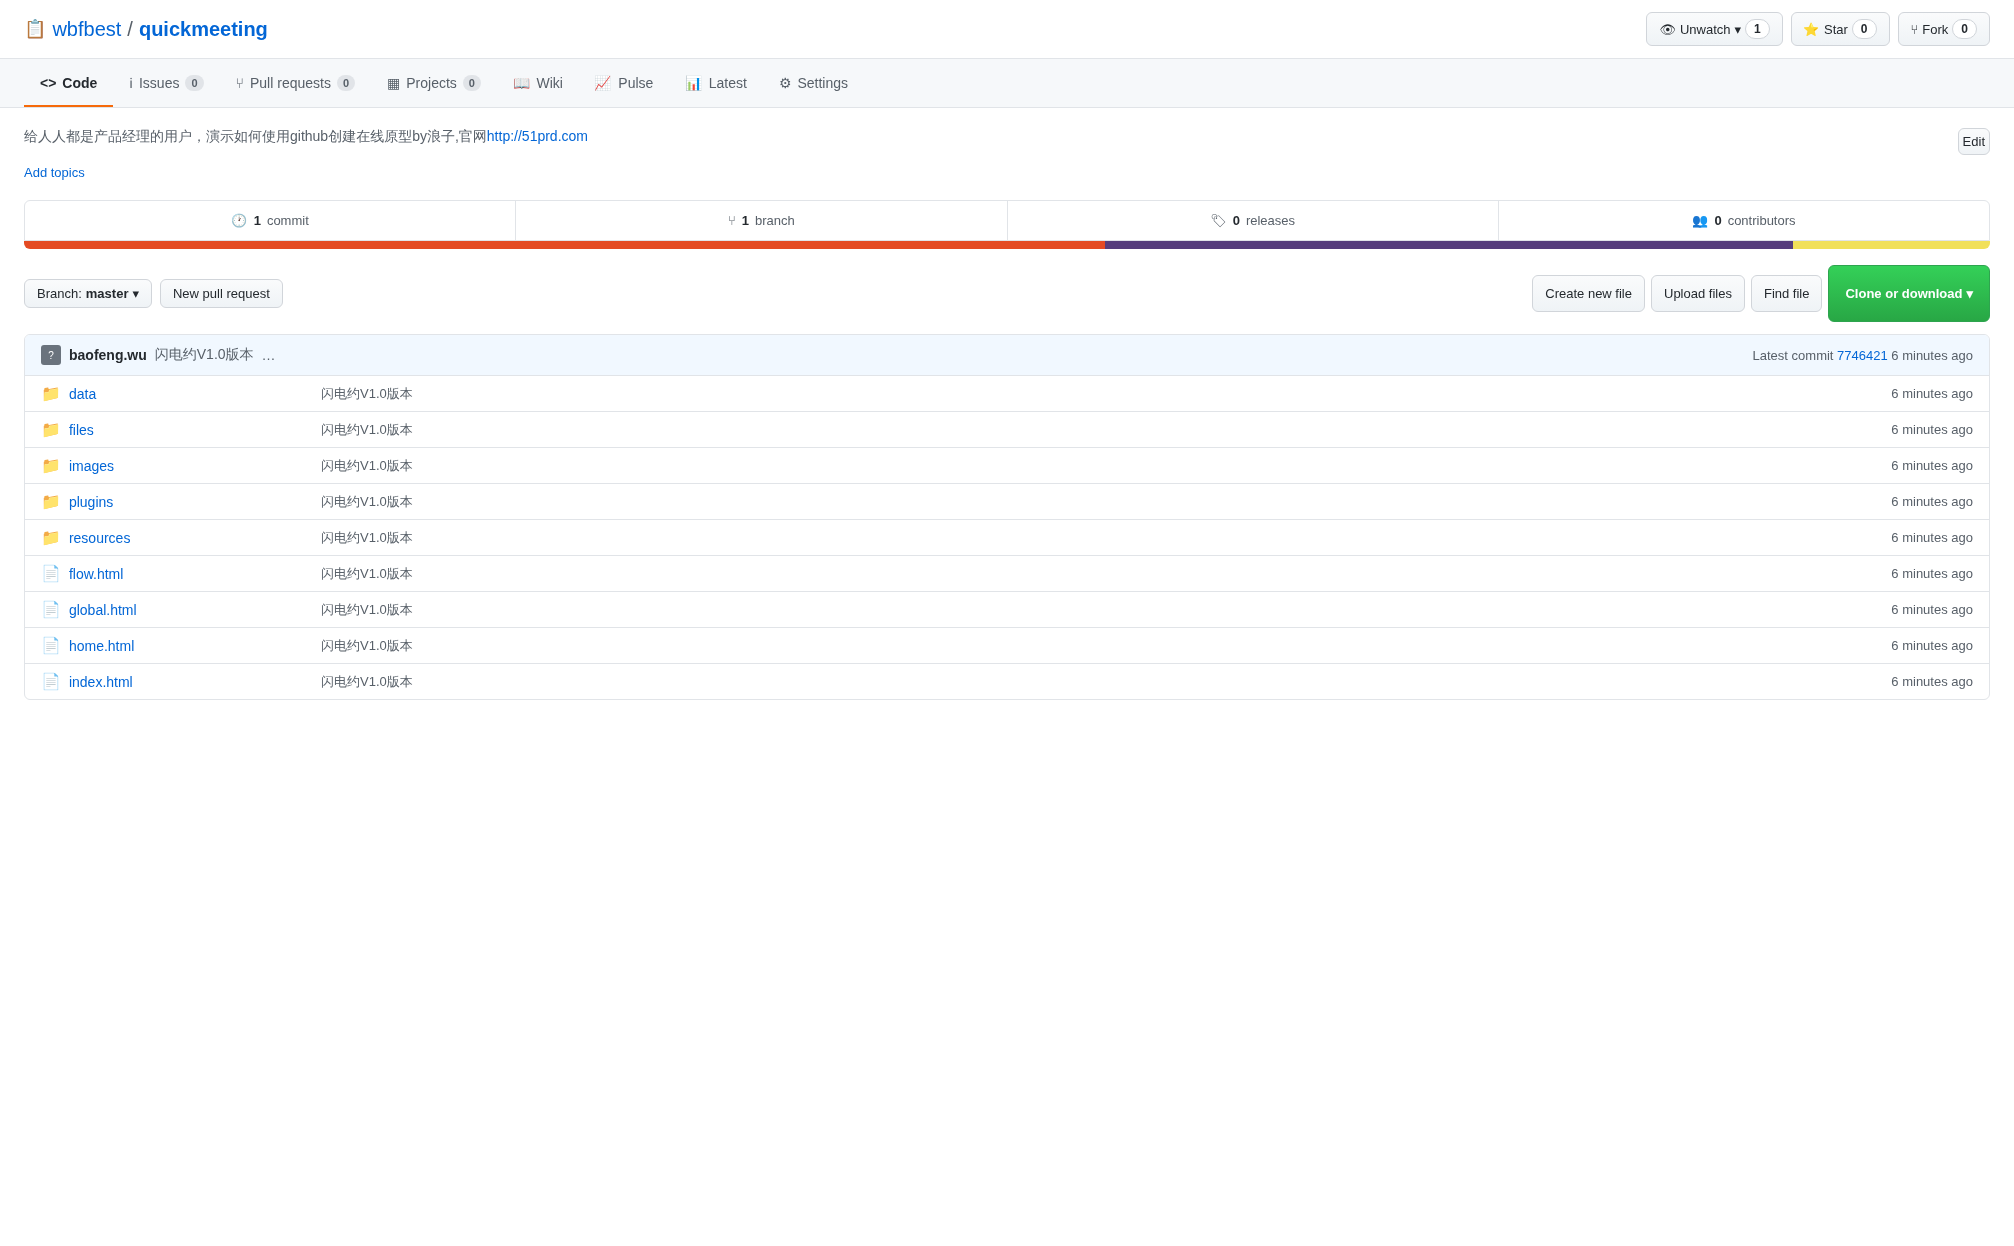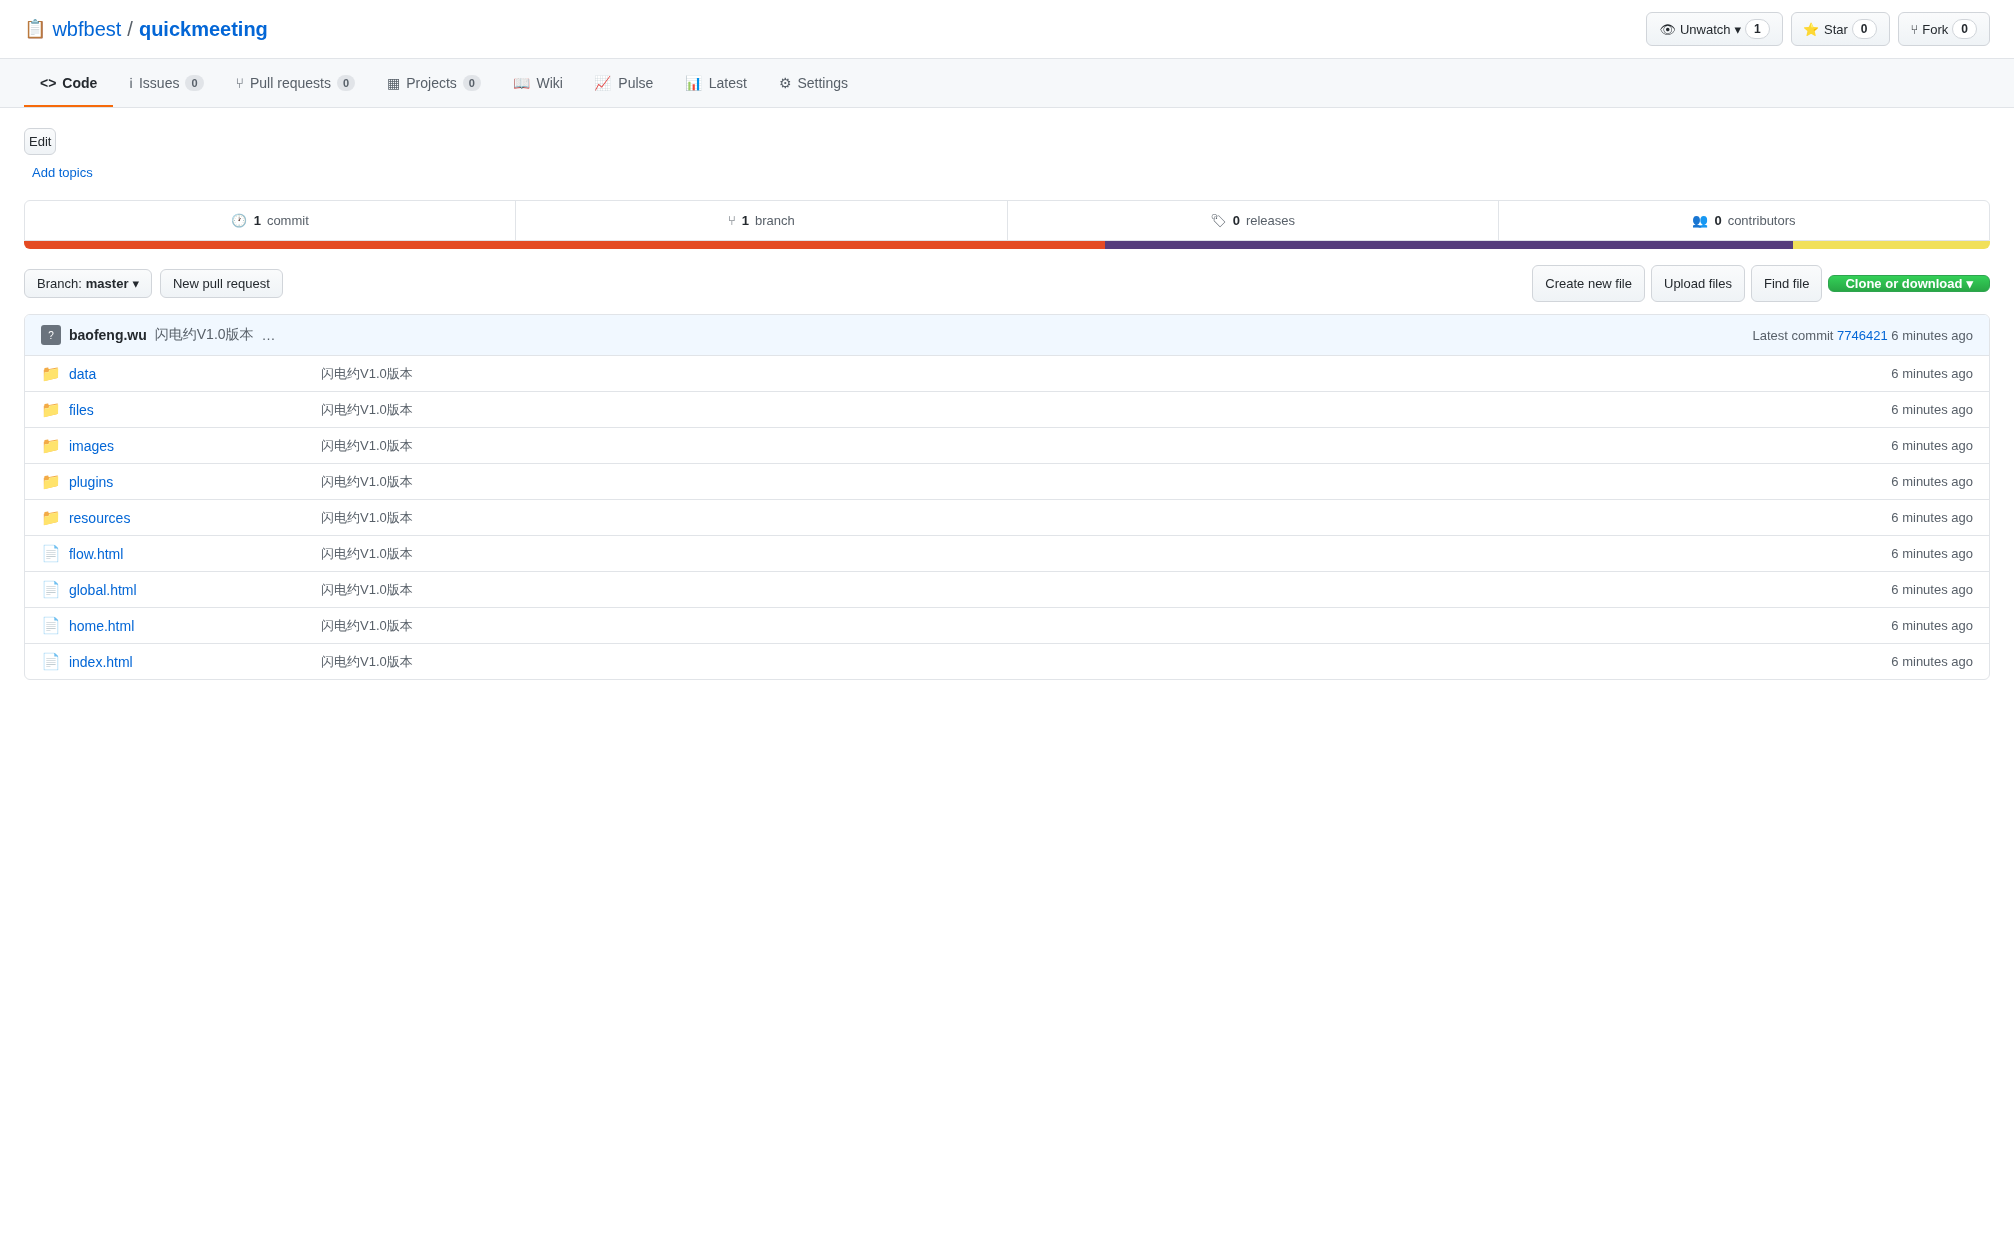--- a/index.html
+++ b/index.html
@@ -114,21 +114,20 @@
       font-size: 13px;
       cursor: pointer;
       color: #24292e;
       white-space: nowrap;
     }
     .add-topics {
       color: #0366d6;
       font-size: 13px;
       cursor: pointer;
       margin-bottom: 20px;
-      margin-left: 8px;
     }
 
     
     .stats-bar {
       display: flex;
       border: 1px solid #e1e4e8;
       border-radius: 6px 6px 0 0;
       overflow: hidden;
     }
     .stat-item {
@@ -196,21 +195,21 @@
     .file-btn {
       padding: 10px 12px;
       border: 1px solid #d1d5da;
       border-radius: 6px;
       background: linear-gradient(180deg, #fafbfc, #eff3f6);
       font-size: 13px;
       cursor: pointer;
       color: #24292e;
     }
     .clone-btn {
-      padding: 0 16px;
+      padding: 20px 16px;
       border: 1px solid #2ea44f;
       border-radius: 6px;
       background: linear-gradient(180deg, #34d058, #28a745);
       font-size: 13px;
       cursor: pointer;
       color: #fff;
       font-weight: 600;
       display: flex;
       align-items: center;
       gap: 4px;
@@ -348,20 +347,23 @@
   </div>
   <div class="nav-tab">
     <span>⚙</span>
     <span>Settings</span>
   </div>
 </nav>
 
 <div class="main">
 
   <div class="repo-description">
+    <div class="repo-desc-text">
+      <span>给人人都是产品经理的用户，演示如何使用github创建在线原型by浪子,官网</span><a href="#">http://51prd.com</a>
+    </div>
     <button class="edit-btn">Edit</button>
   </div>
   <div class="add-topics">Add topics</div>
 
   <div class="stats-bar">
     <div class="stat-item">
       <span>🕐</span>
       <span class="stat-number">1</span>
       <span>commit</span>
     </div>

